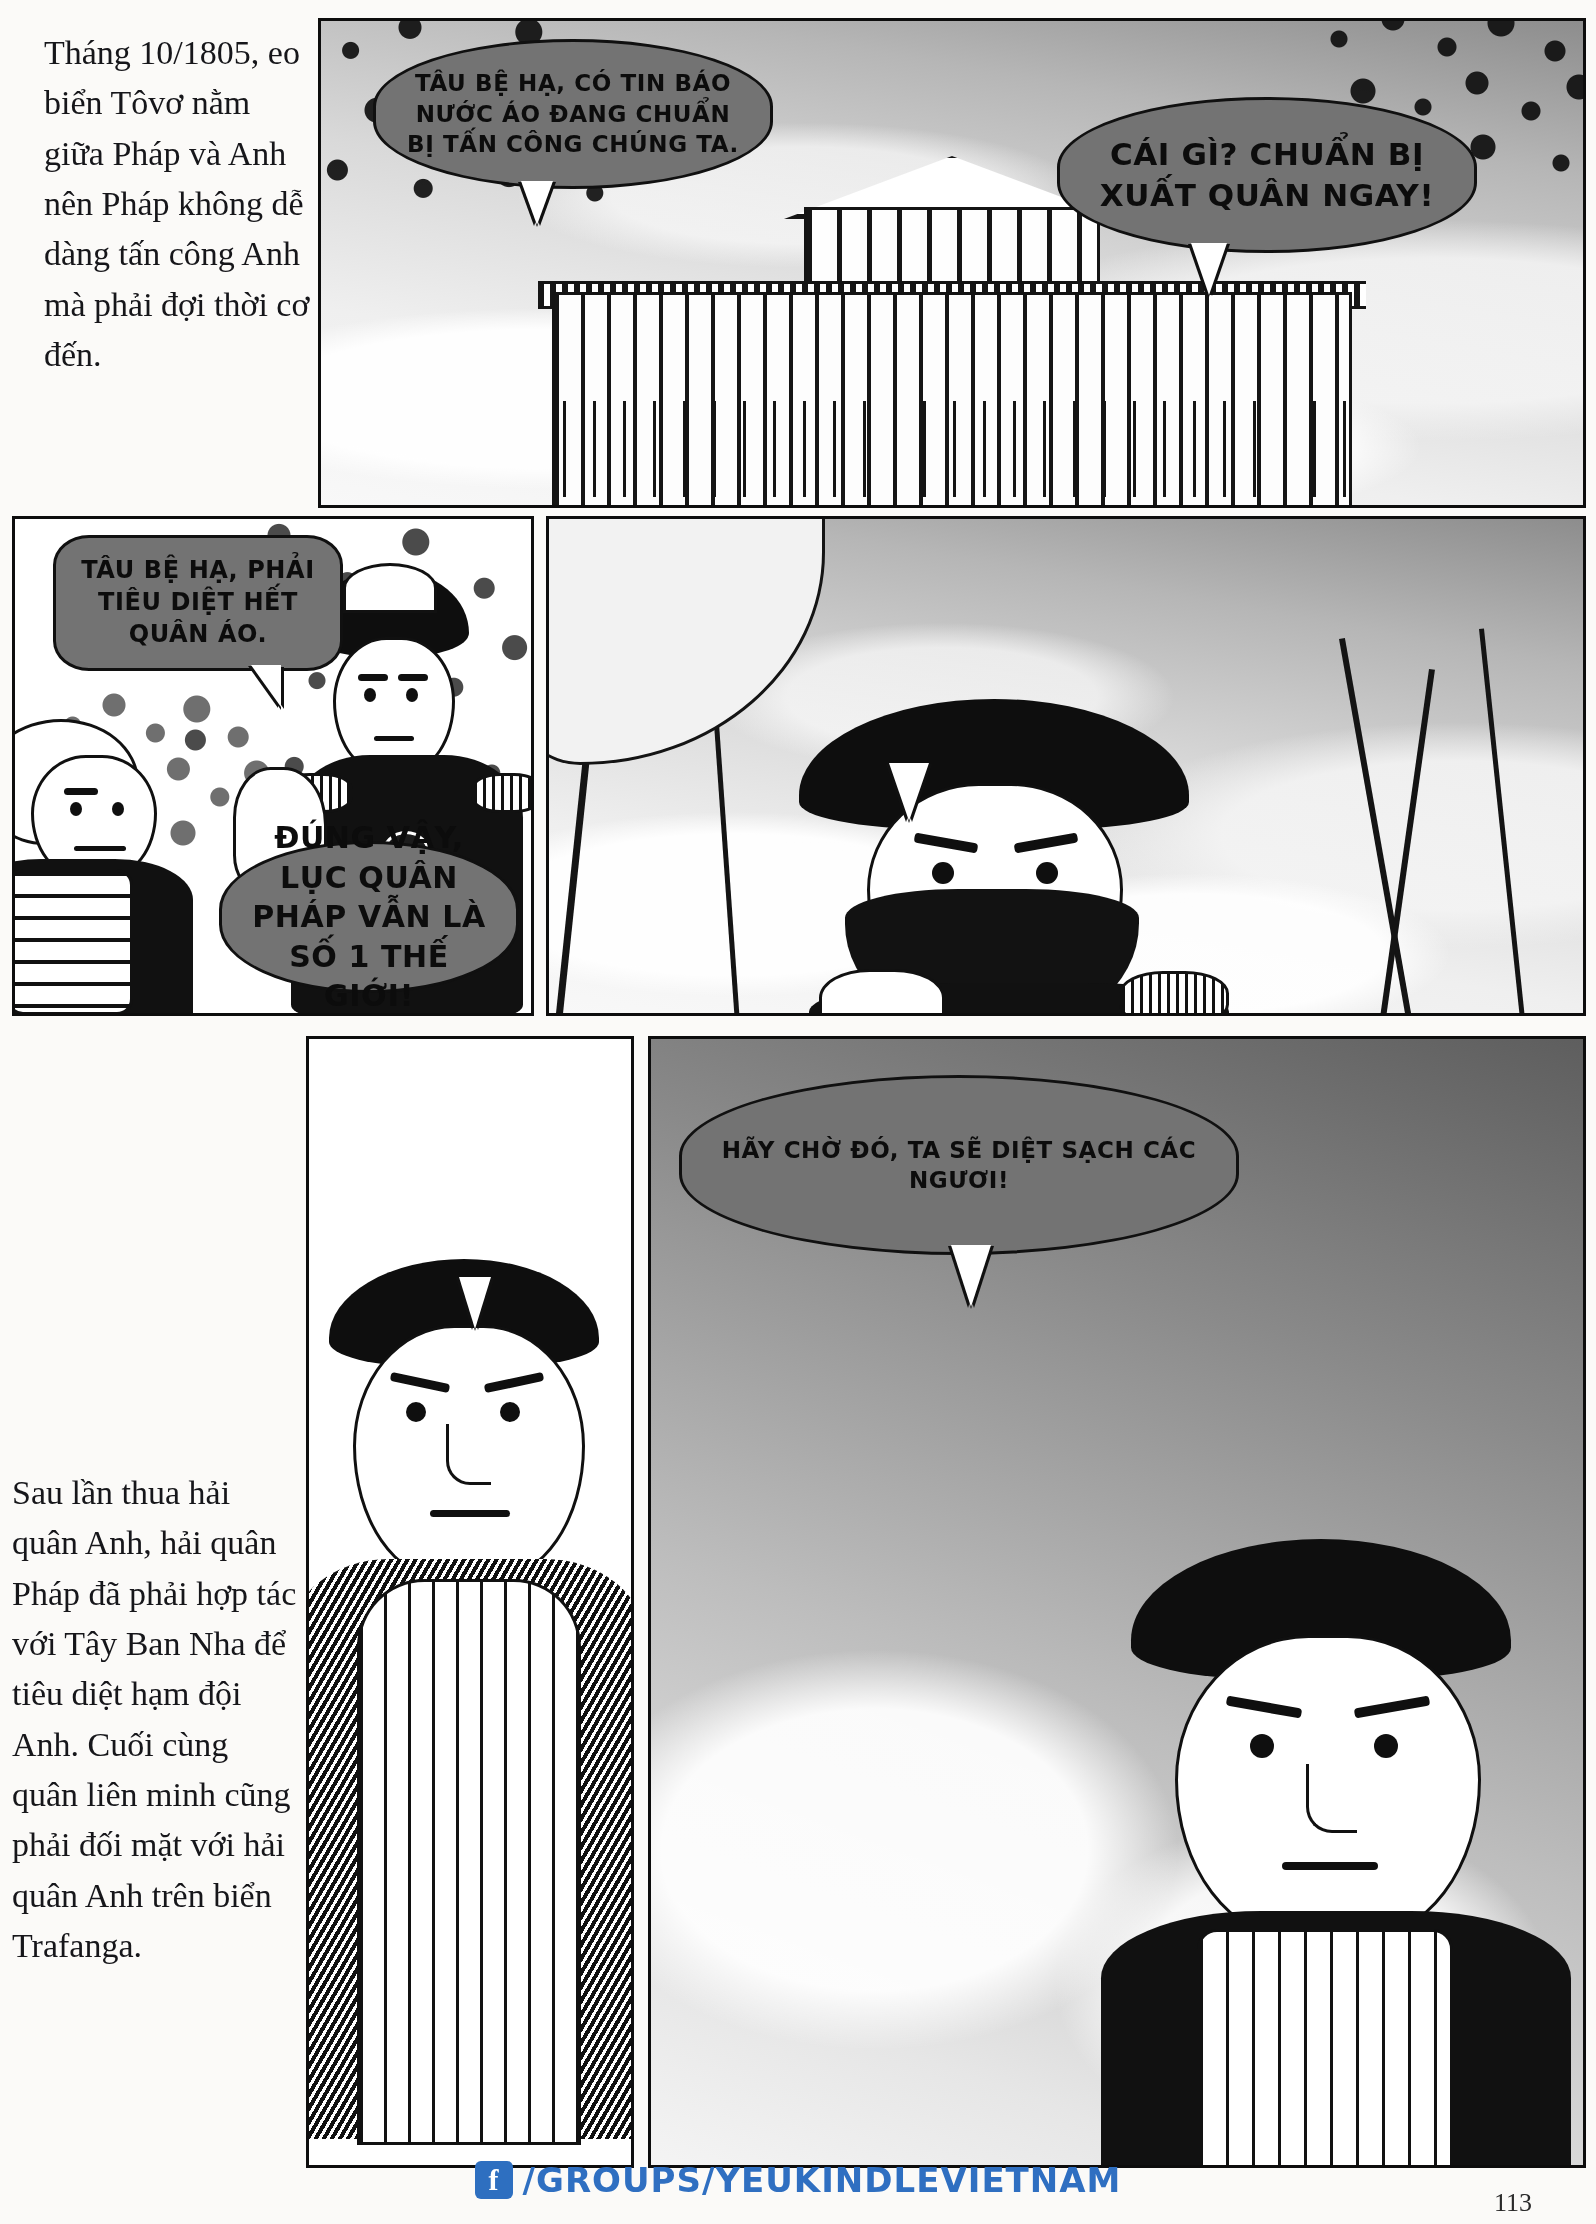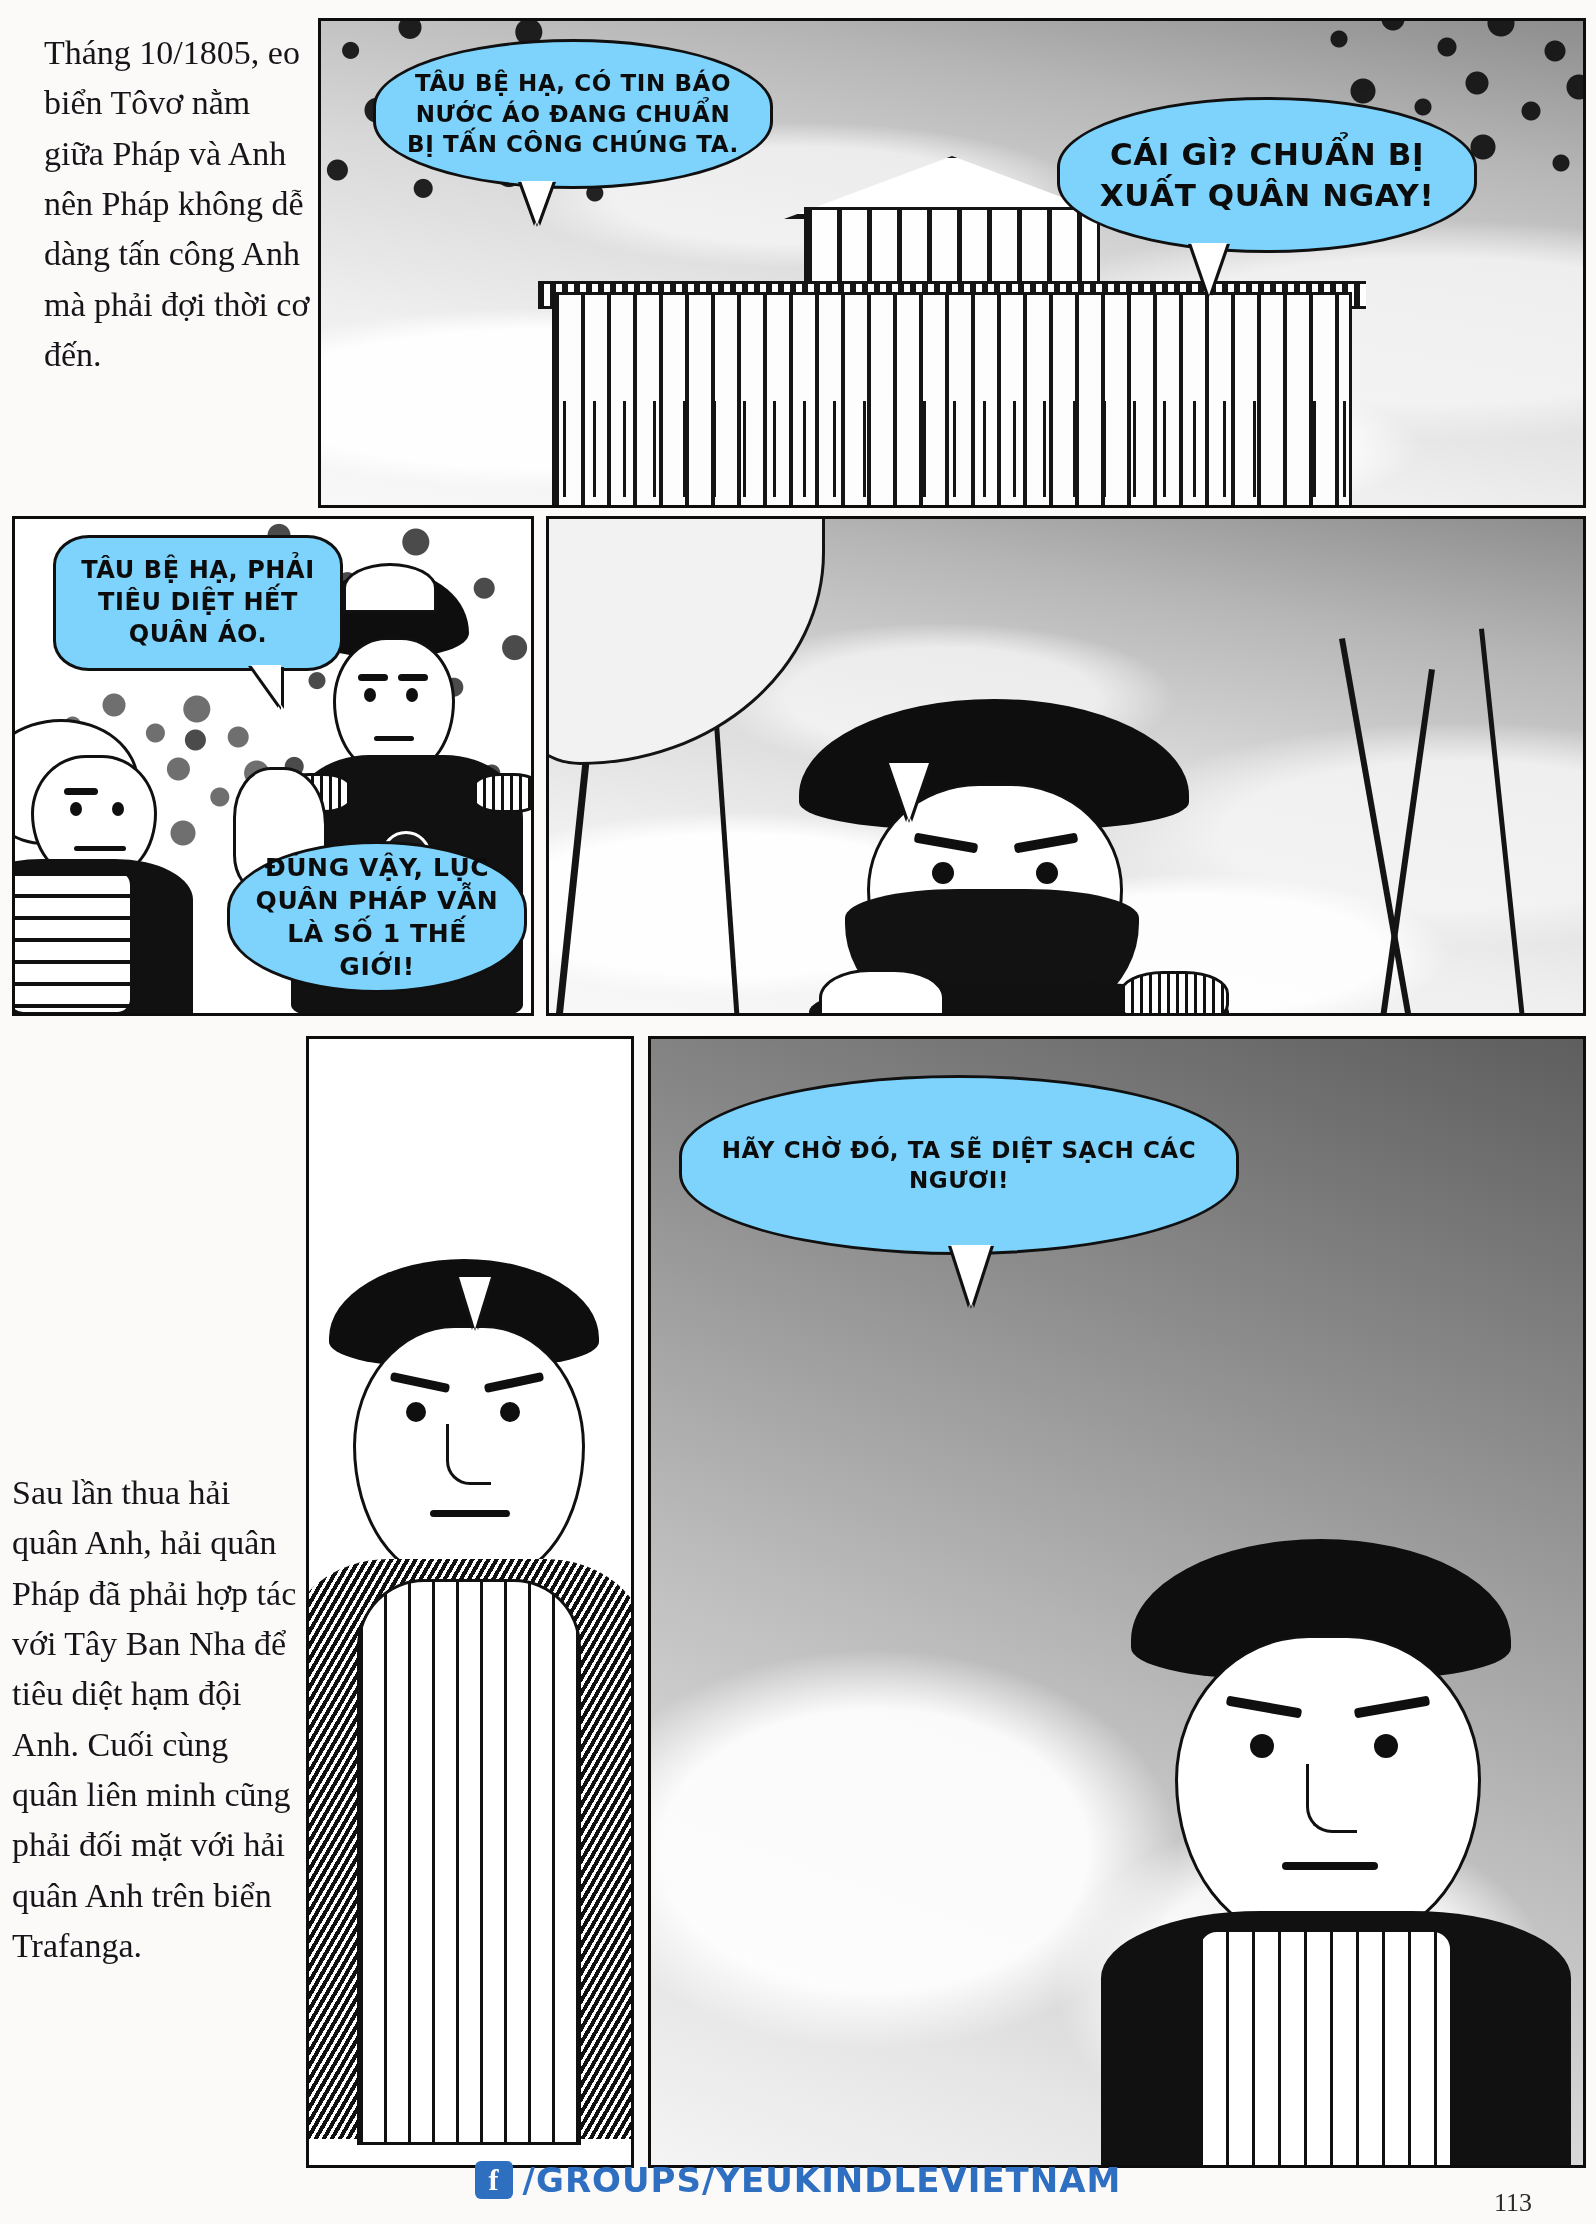--- a/index.html
+++ b/index.html
@@ -116,21 +116,21 @@
     width: 336px; height: 60px;
     border-bottom: 3px solid #141414;
     clip-path: polygon(50% 0, 100% 100%, 0 100%);
     background: linear-gradient(#ffffff, #ffffff);
     box-shadow: inset 0 0 0 2px #141414;
   }
 
   
   .balloon {
     position: absolute;
-    background: #7dd3fc;
+    background: #737373;
     border: 3px solid #101010;
     border-radius: 50% / 45%;
     display: flex;
     align-items: center;
     justify-content: center;
     text-align: center;
     padding: 16px 22px;
     box-sizing: border-box;
     font-family: "DejaVu Sans", sans-serif;
     font-weight: 700;
@@ -288,21 +288,21 @@
       <div class="body" style="left:-10px; top:140px; width:230px; height:170px;"></div>
       <div style="position:absolute; left:34px; top:150px; width:120px; height:140px; background:#fff; border:3px solid #111; border-radius:16px;
                   background-image: repeating-linear-gradient(180deg,#111 0 4px,#fff 4px 22px);"></div>
     </div>
 
     <div class="balloon rect" id="p2-b1" style="left:38px; top:16px; width:290px; height:136px; font-size:24px;">TÂU BỆ HẠ, PHẢI TIÊU DIỆT HẾT QUÂN ÁO.</div>
     <div class="tail" style="left:236px; top:146px;
          border-width:42px 0 0 30px; border-color:#ffffff transparent transparent transparent;
          filter: drop-shadow(-3px 1px 0 #101010) drop-shadow(3px 2px 0 #101010);"></div>
 
-    <div class="balloon" id="p2-b2" style="left:212px; top:322px; width:300px; height:152px; font-size:25px;">ĐÚNG VẬY, LỤC QUÂN PHÁP VẪN LÀ SỐ 1 THẾ GIỚI!</div>
+    <div class="balloon" id="p2-b2" style="left:204px; top:322px; width:300px; height:152px; font-size:30px;">ĐÚNG VẬY, LỤC QUÂN PHÁP VẪN LÀ SỐ 1 THẾ GIỚI!</div>
   </div>
 
   <div class="panel" id="panel-3">
     <div class="sky"></div>
 
     <div class="rig" style="left:60px; top:-10px; width:7px; height:560px; transform:rotate(6deg);"></div>
     <div class="rig" style="left:150px; top:-10px; width:5px; height:540px; transform:rotate(-4deg);"></div>
     <div class="rig" style="left:790px; top:120px; width:6px; height:400px; transform:rotate(-10deg);"></div>
     <div class="rig" style="left:880px; top:150px; width:6px; height:380px; transform:rotate(8deg);"></div>
     <div class="rig" style="left:930px; top:110px; width:5px; height:400px; transform:rotate(-6deg);"></div>

